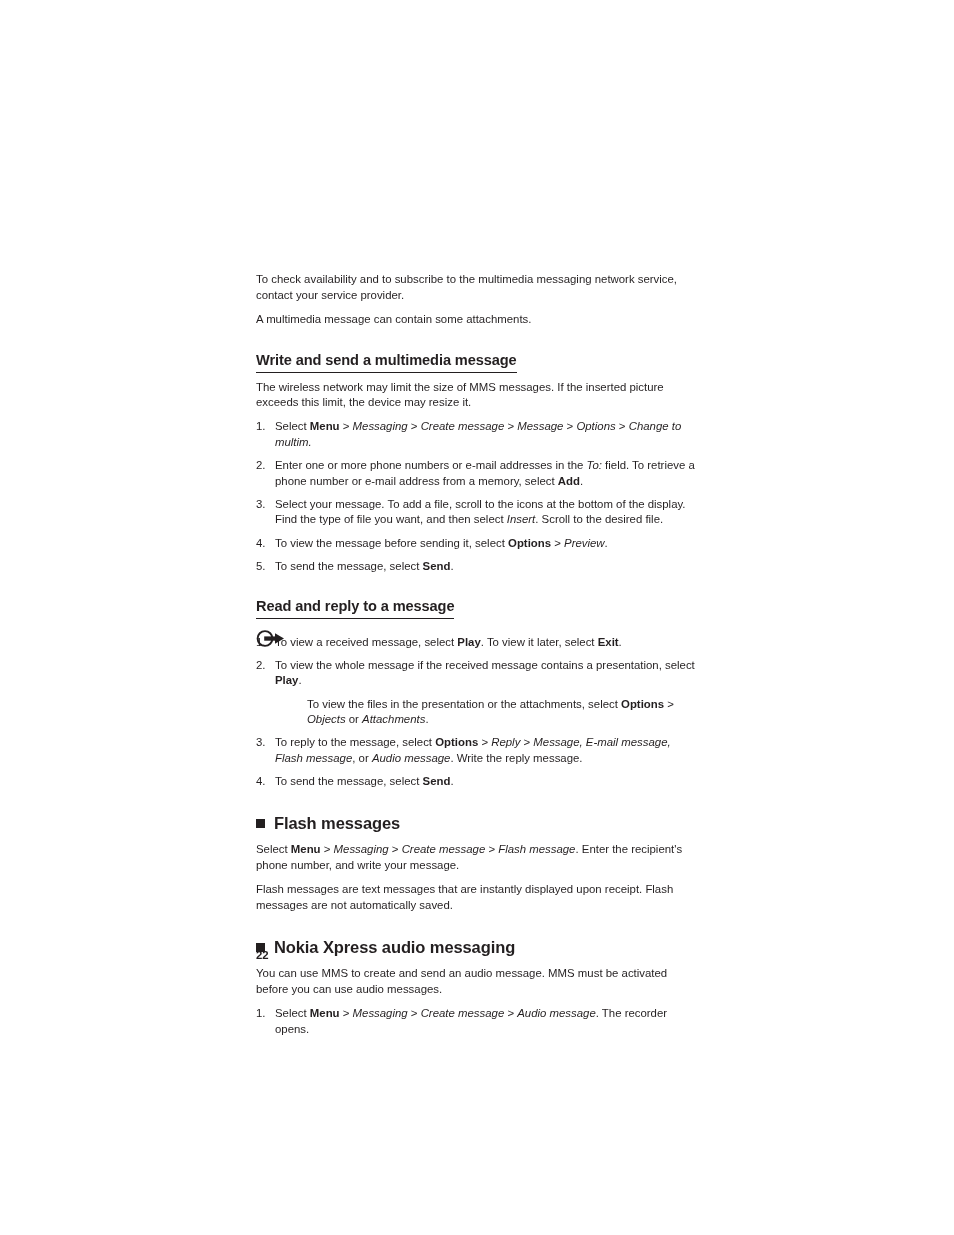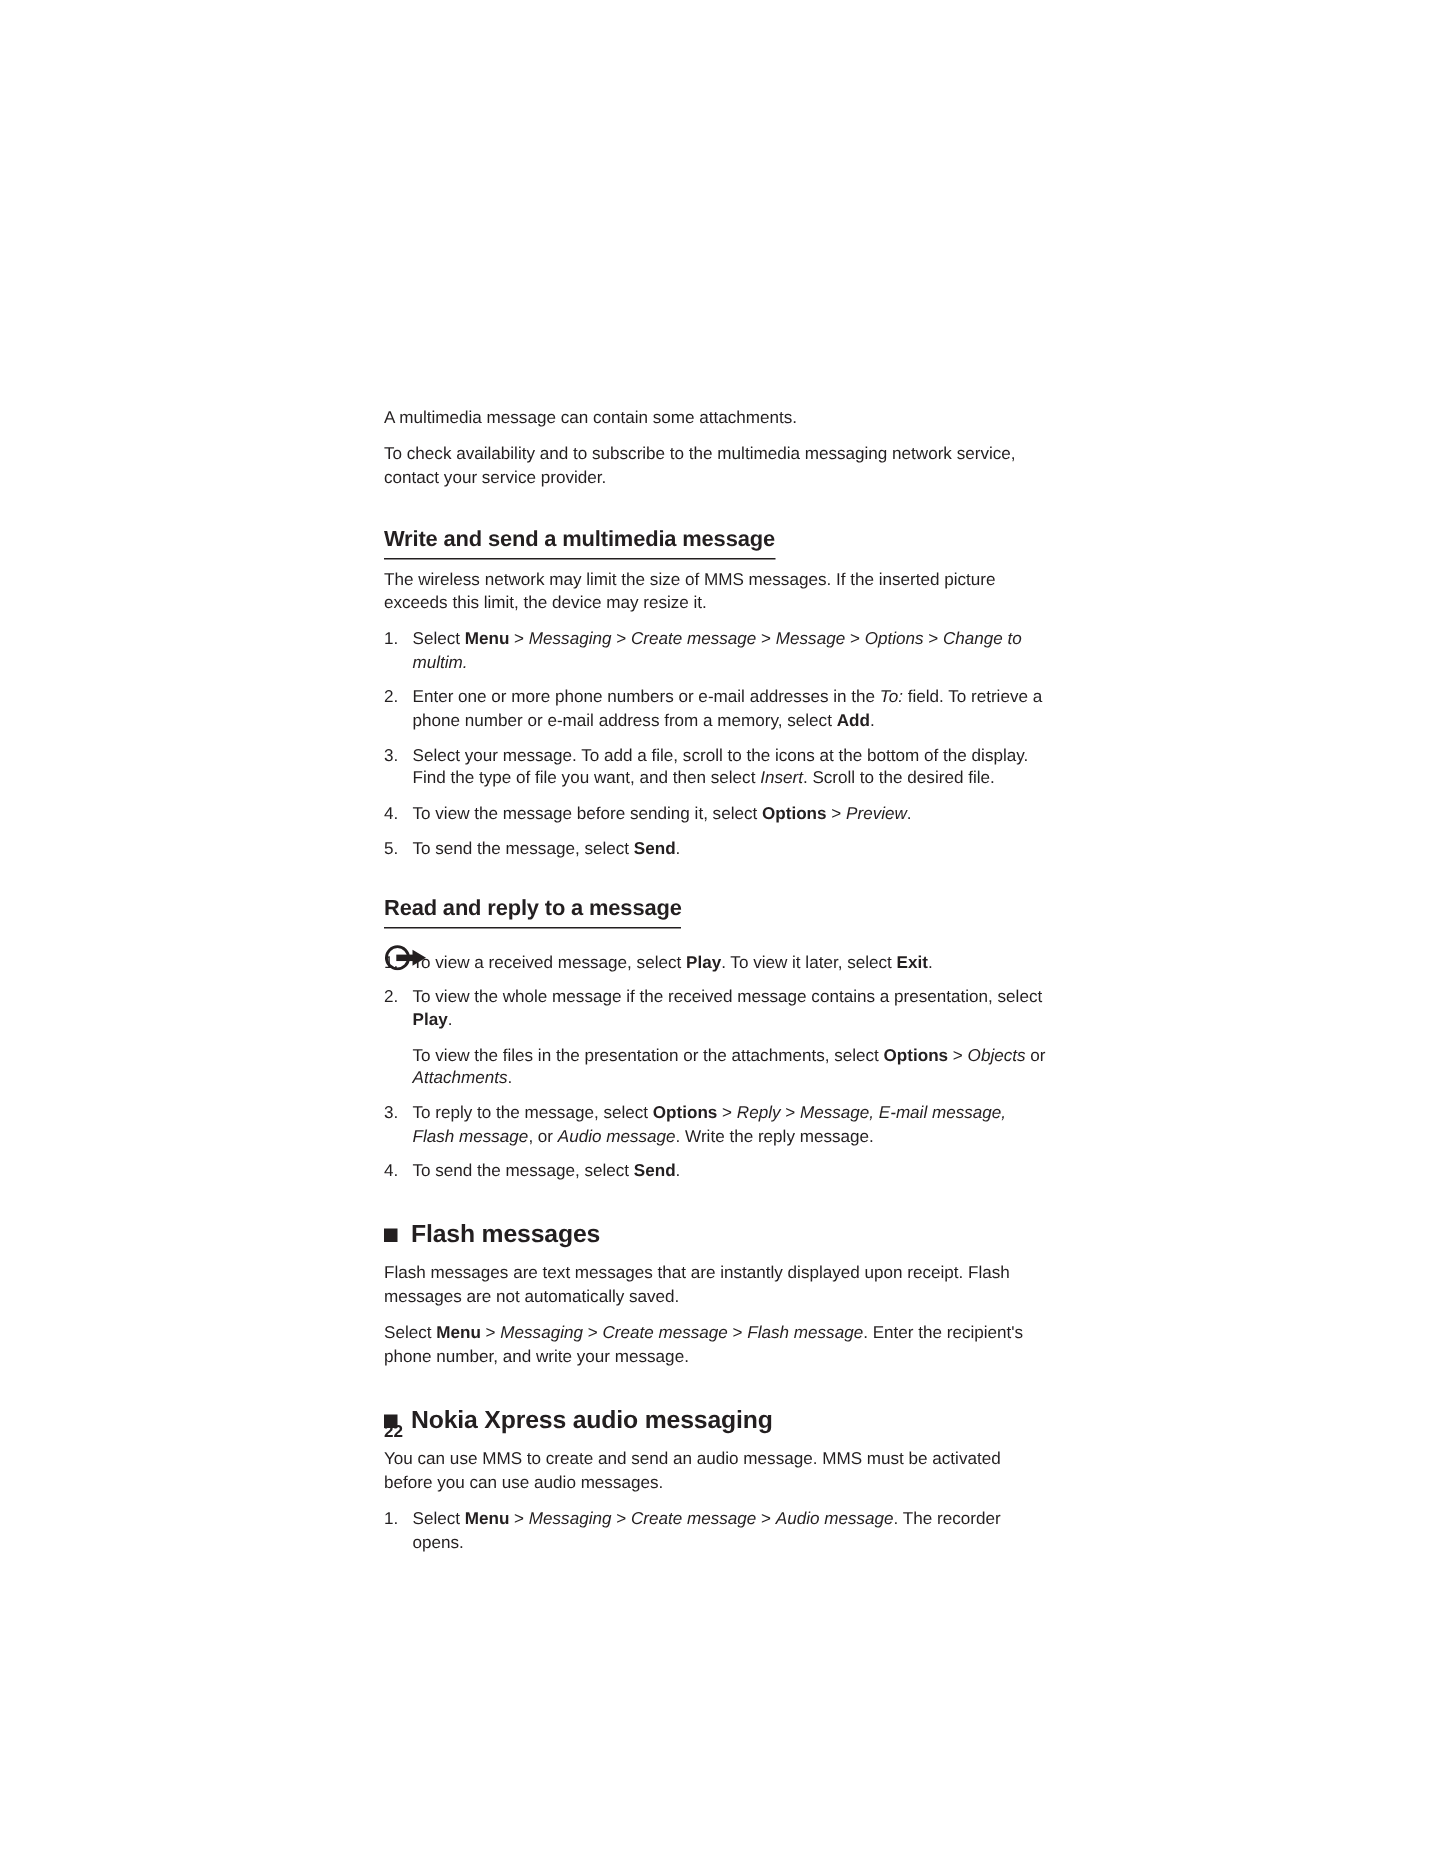--- a/index.html
+++ b/index.html
@@ -82,20 +82,21 @@
     position: absolute;
     left: 0;
     top: 0;
     width: 15px;
     text-align: left;
     font-size: 11.4px;
   }
   ol.steps > li .sub-para {
     display: block;
     margin-top: 7.5px;
+    margin-left: 32px;
   }
 
   
   .important {
     position: relative;
     padding-left: 36px;
     font-size: 11.4px;
     line-height: 15.6px;
     margin: 2px 0 9px 0;
   }
@@ -118,22 +119,22 @@
     font-size: 11.4px;
     font-weight: 700;
     line-height: 14px;
   }
 </style>
 </head>
 <body>
 
 <div class="page">
 
+  <p class="para">To check availability and to subscribe to the multimedia messaging network service, contact your service provider.</p>
   <p class="para">A multimedia message can contain some attachments.</p>
-  <p class="para">To check availability and to subscribe to the multimedia messaging network service, contact your service provider.</p>
 
   <div class="subhead-wrap">
     <div class="subhead">Write and send a multimedia message</div>
   </div>
   <p class="para">The wireless network may limit the size of MMS messages. If the inserted picture exceeds this limit, the device may resize it.</p>
   <ol class="steps">
       <li><span class="num">1.</span><span><span>Select </span><b>Menu</b><span> &gt; </span><i>Messaging</i><span> &gt; </span><i>Create message</i><span> &gt; </span><i>Message</i><span> &gt; </span><i>Options</i><span> &gt; </span><i>Change to multim.</i></span></li>
       <li><span class="num">2.</span><span><span>Enter one or more phone numbers or e-mail addresses in the </span><i>To:</i><span> field. To retrieve a phone number or e-mail address from a memory, select </span><b>Add</b><span>.</span></span></li>
       <li><span class="num">3.</span><span><span>Select your message. To add a file, scroll to the icons at the bottom of the display.</span><br><span>Find the type of file you want, and then select </span><i>Insert</i><span>. Scroll to the desired file.</span></span></li>
       <li><span class="num">4.</span><span><span>To view the message before sending it, select </span><b>Options</b><span> &gt; </span><i>Preview</i><span>.</span></span></li>
@@ -158,22 +159,22 @@
       <li><span class="num">1.</span><span><span>To view a received message, select </span><b>Play</b><span>. To view it later, select </span><b>Exit</b><span>.</span></span></li>
       <li><span class="num">2.</span><span><span>To view the whole message if the received message contains a presentation, select </span><b>Play</b><span>.</span><span class="sub-para"><span>To view the files in the presentation or the attachments, select </span><b>Options</b><span> &gt; </span><i>Objects</i><span> or </span><i>Attachments</i><span>.</span></span></span></li>
       <li><span class="num">3.</span><span><span>To reply to the message, select </span><b>Options</b><span> &gt; </span><i>Reply</i><span> &gt; </span><i>Message, E-mail message, Flash message</i><span>, or </span><i>Audio message</i><span>. Write the reply message.</span></span></li>
       <li><span class="num">4.</span><span><span>To send the message, select </span><b>Send</b><span>.</span></span></li>
     </ol>
 
   <div class="section-head">
     <span class="sq-bullet"></span>
     <span>Flash messages</span>
   </div>
+  <p class="para"><span>Select </span><b>Menu</b><span> &gt; </span><i>Messaging</i><span> &gt; </span><i>Create message</i><span> &gt; </span><i>Flash message</i><span>. Enter the recipient's phone number, and write your message.</span></p>
   <p class="para">Flash messages are text messages that are instantly displayed upon receipt. Flash messages are not automatically saved.</p>
-  <p class="para"><span>Select </span><b>Menu</b><span> &gt; </span><i>Messaging</i><span> &gt; </span><i>Create message</i><span> &gt; </span><i>Flash message</i><span>. Enter the recipient's phone number, and write your message.</span></p>
 
   <div class="section-head">
     <span class="sq-bullet"></span>
     <span>Nokia Xpress audio messaging</span>
   </div>
   <p class="para">You can use MMS to create and send an audio message. MMS must be activated before you can use audio messages.</p>
   <ol class="steps">
       <li><span class="num">1.</span><span><span>Select </span><b>Menu</b><span> &gt; </span><i>Messaging</i><span> &gt; </span><i>Create message</i><span> &gt; </span><i>Audio message</i><span>. The recorder opens.</span></span></li>
     </ol>
 

